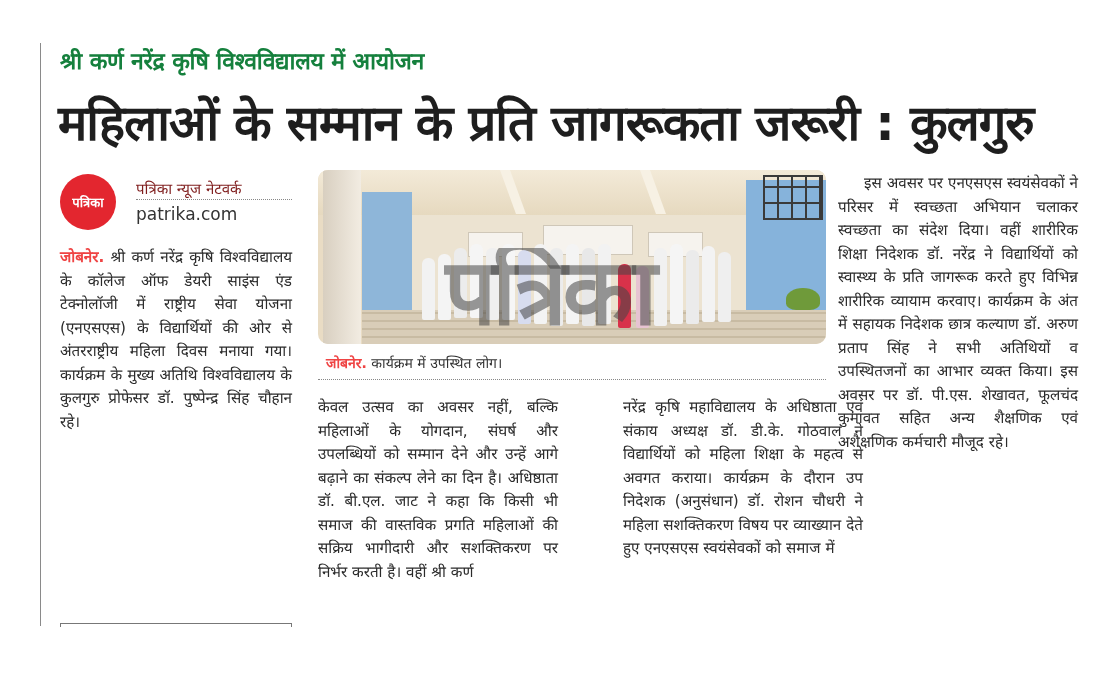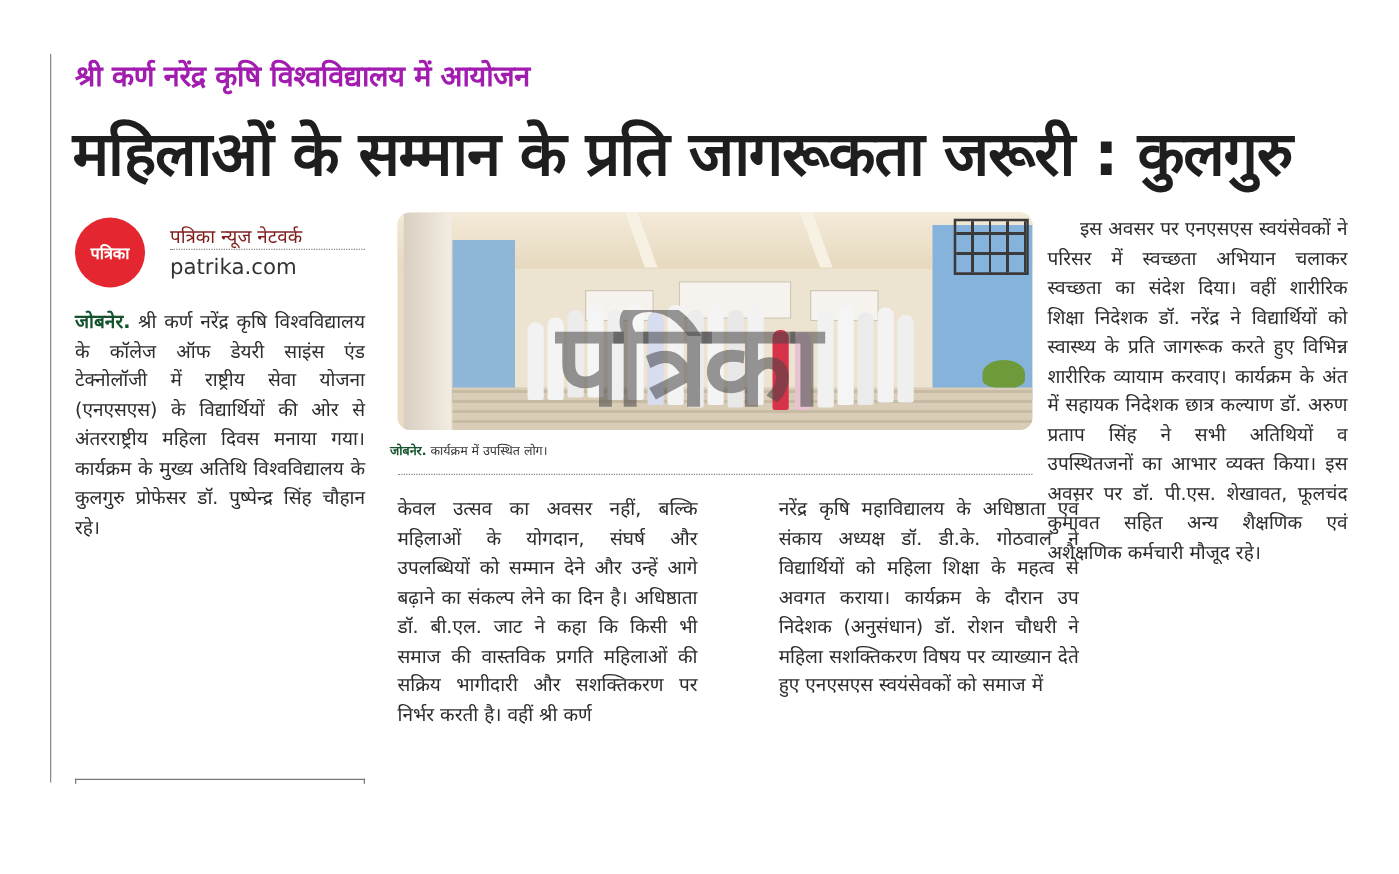--- a/index.html
+++ b/index.html
@@ -1,33 +1,33 @@
 <!DOCTYPE html>
 <html><head>
   <meta charset="utf-8">
   <style>
     * { box-sizing: border-box; margin: 0; padding: 0; }
     html, body { width: 1119px; height: 699px; background: #ffffff; overflow: hidden; }
     body { position: relative; font-family: "DejaVu Sans", sans-serif; color: #2a2a2a; }
 
     .left-rule { position: absolute; left: 40px; top: 43px; width: 1px; height: 583px; background: #8a8a8a; }
 
-    .kicker { position: absolute; left: 60px; top: 44px; font-size: 23px; font-weight: bold; color: #a21caf; white-space: nowrap; letter-spacing: -0.3px; }
+    .kicker { position: absolute; left: 60px; top: 44px; font-size: 23px; font-weight: bold; color: #15803d; white-space: nowrap; letter-spacing: -0.3px; }
     .headline { position: absolute; left: 58px; top: 88px; font-size: 49px; font-weight: bold; color: #1e1e1e; white-space: nowrap; letter-spacing: -1px; }
 
     .byline { position: absolute; left: 60px; top: 174px; width: 232px; height: 60px; }
     .badge { position: absolute; left: 0; top: 0; width: 56px; height: 56px; border-radius: 50%; background: #e3262f; color: #fff; font-size: 13px; font-weight: bold; display: flex; align-items: center; justify-content: center; }
     .byline-net { position: absolute; left: 76px; top: 4px; font-size: 15px; color: #7f1d1d; white-space: nowrap; }
     .byline-dots { position: absolute; left: 76px; top: 25px; width: 156px; border-top: 1px dotted #888; }
     .byline-site { position: absolute; left: 76px; top: 30px; font-size: 17px; color: #333; white-space: nowrap; }
 
     .col { position: absolute; font-size: 15.2px; line-height: 23.5px; color: #2b2b2b; text-align: justify; }
     .col p { text-indent: 0; }
     .col p.indent { text-indent: 26px; }
-    .dateline { font-weight: bold; color: #14532d; }
+    .dateline { font-weight: bold; color: #ef4444; }
 
     .col1 { left: 60px; top: 246px; width: 232px; }
     .col2 { left: 318px; top: 396px; width: 240px; }
     .col3 { left: 578px; top: 396px; width: 240px; margin-left: 45px; }
     .col4 { left: 838px; top: 172px; width: 240px; }
 
     .col1-endrule { position: absolute; left: 60px; top: 623px; width: 232px; height: 4px; border-top: 1px solid #777; border-left: 1px solid #777; border-right: 1px solid #777; }
 
     .photo { position: absolute; left: 318px; top: 170px; width: 508px; height: 174px; border-radius: 10px; overflow: hidden; background: #e9dcc4; }
     .photo .ceiling { position: absolute; left: 0; top: 0; width: 100%; height: 45px; background: linear-gradient(#f3ead8, #e6d9bf); }
@@ -37,21 +37,21 @@
     .photo .wall-r { position: absolute; left: 428px; top: 10px; width: 80px; height: 140px; background: #86b3db; }
     .photo .grid-win { position: absolute; left: 445px; top: 5px; width: 60px; height: 45px; border: 2px solid #3a3a3a; background: repeating-linear-gradient(90deg, transparent 0 12px, #3a3a3a 12px 14px), repeating-linear-gradient(0deg, transparent 0 14px, #3a3a3a 14px 16px); }
     .photo .back-wall { position: absolute; left: 94px; top: 45px; width: 334px; height: 95px; background: #ece3d1; }
     .photo .window { position: absolute; background: #f6f3ee; border: 1px solid #cfc7b8; }
     .photo .steps { position: absolute; left: 44px; top: 140px; width: 464px; height: 34px; background: repeating-linear-gradient(0deg, #d9cdb8 0 6px, #c8bba3 6px 8px); }
     .photo .crowd { position: absolute; left: 100px; top: 74px; width: 330px; height: 90px; }
     .photo .person { position: absolute; width: 13px; border-radius: 6px 6px 2px 2px; }
     .photo .plant { position: absolute; left: 468px; top: 118px; width: 34px; height: 22px; border-radius: 50% 50% 30% 30%; background: #6f9a3a; }
     .photo .watermark { position: absolute; left: 126px; top: 78px; width: 322px; height: 90px; font-size: 92px; font-weight: bold; color: rgba(70,70,70,0.55); line-height: 90px; letter-spacing: -4px; white-space: nowrap; overflow: hidden; }
 
-    .caption { position: absolute; left: 312px; top: 353px; font-size: 10px; color: #333; white-space: nowrap; }
+    .caption { position: absolute; left: 326px; top: 353px; font-size: 14px; color: #333; white-space: nowrap; }
     .caption .dateline { font-weight: bold; }
     .caption-rule { position: absolute; left: 318px; top: 379px; width: 508px; border-top: 1px dotted #888; }
   </style>
 </head>
 <body>
 
 <div class="left-rule"></div>
 
 <div class="kicker">श्री कर्ण नरेंद्र कृषि विश्वविद्यालय में आयोजन</div>
 <h1 class="headline">महिलाओं के सम्मान के प्रति जागरूकता जरूरी : कुलगुरु</h1>

